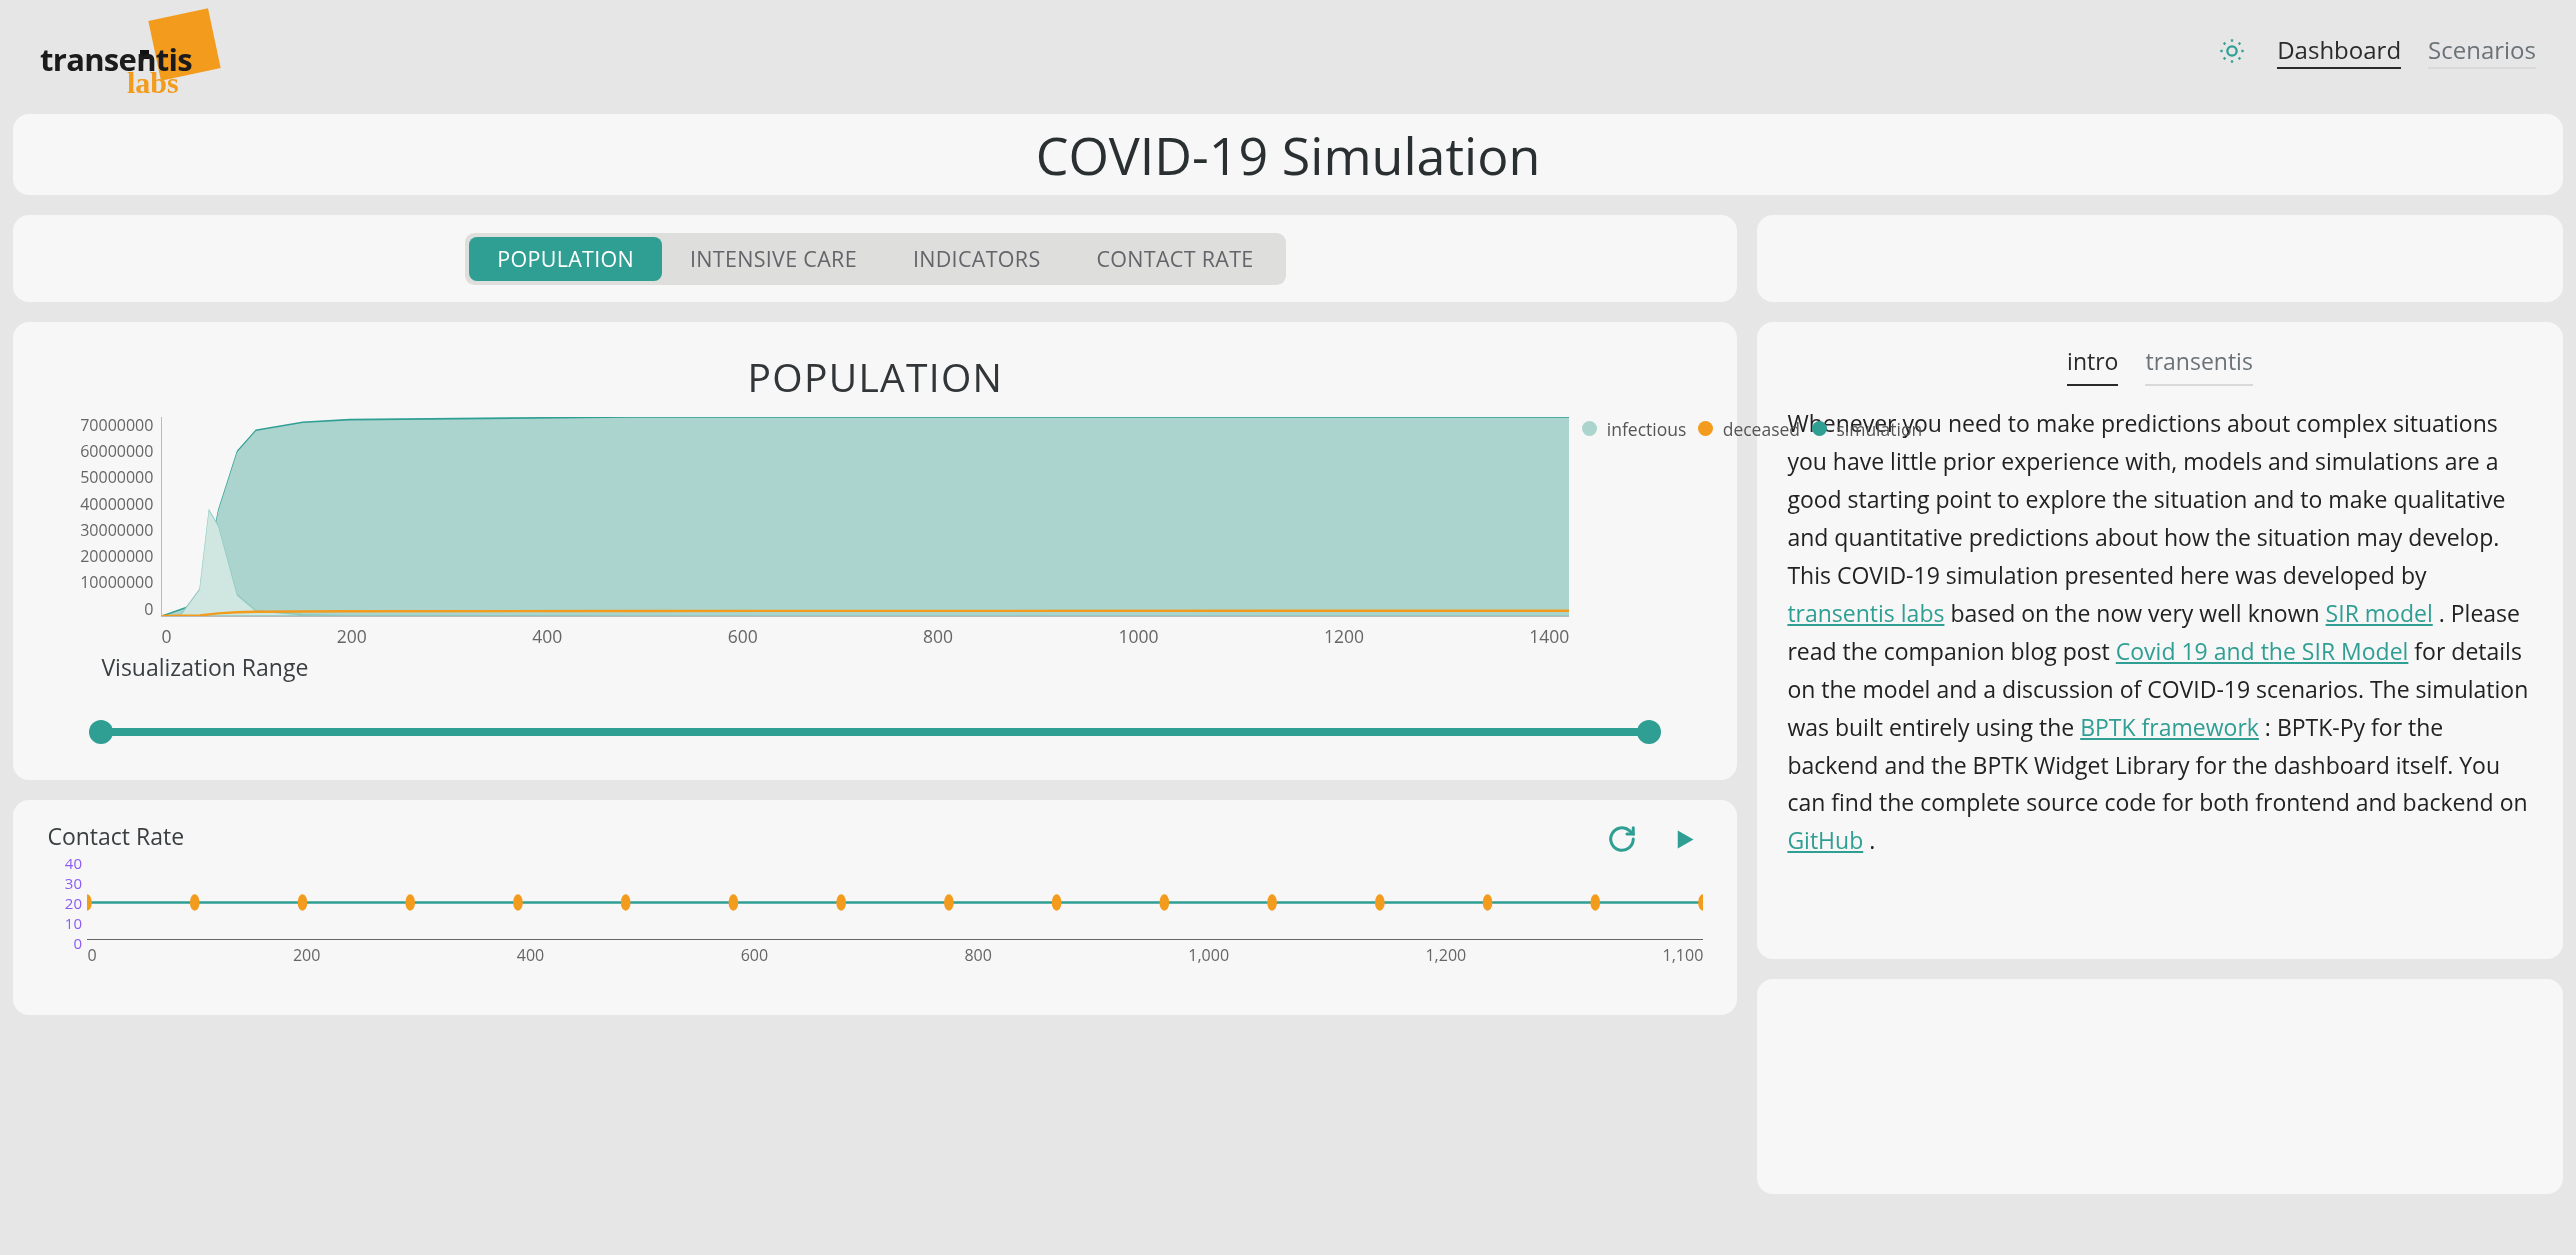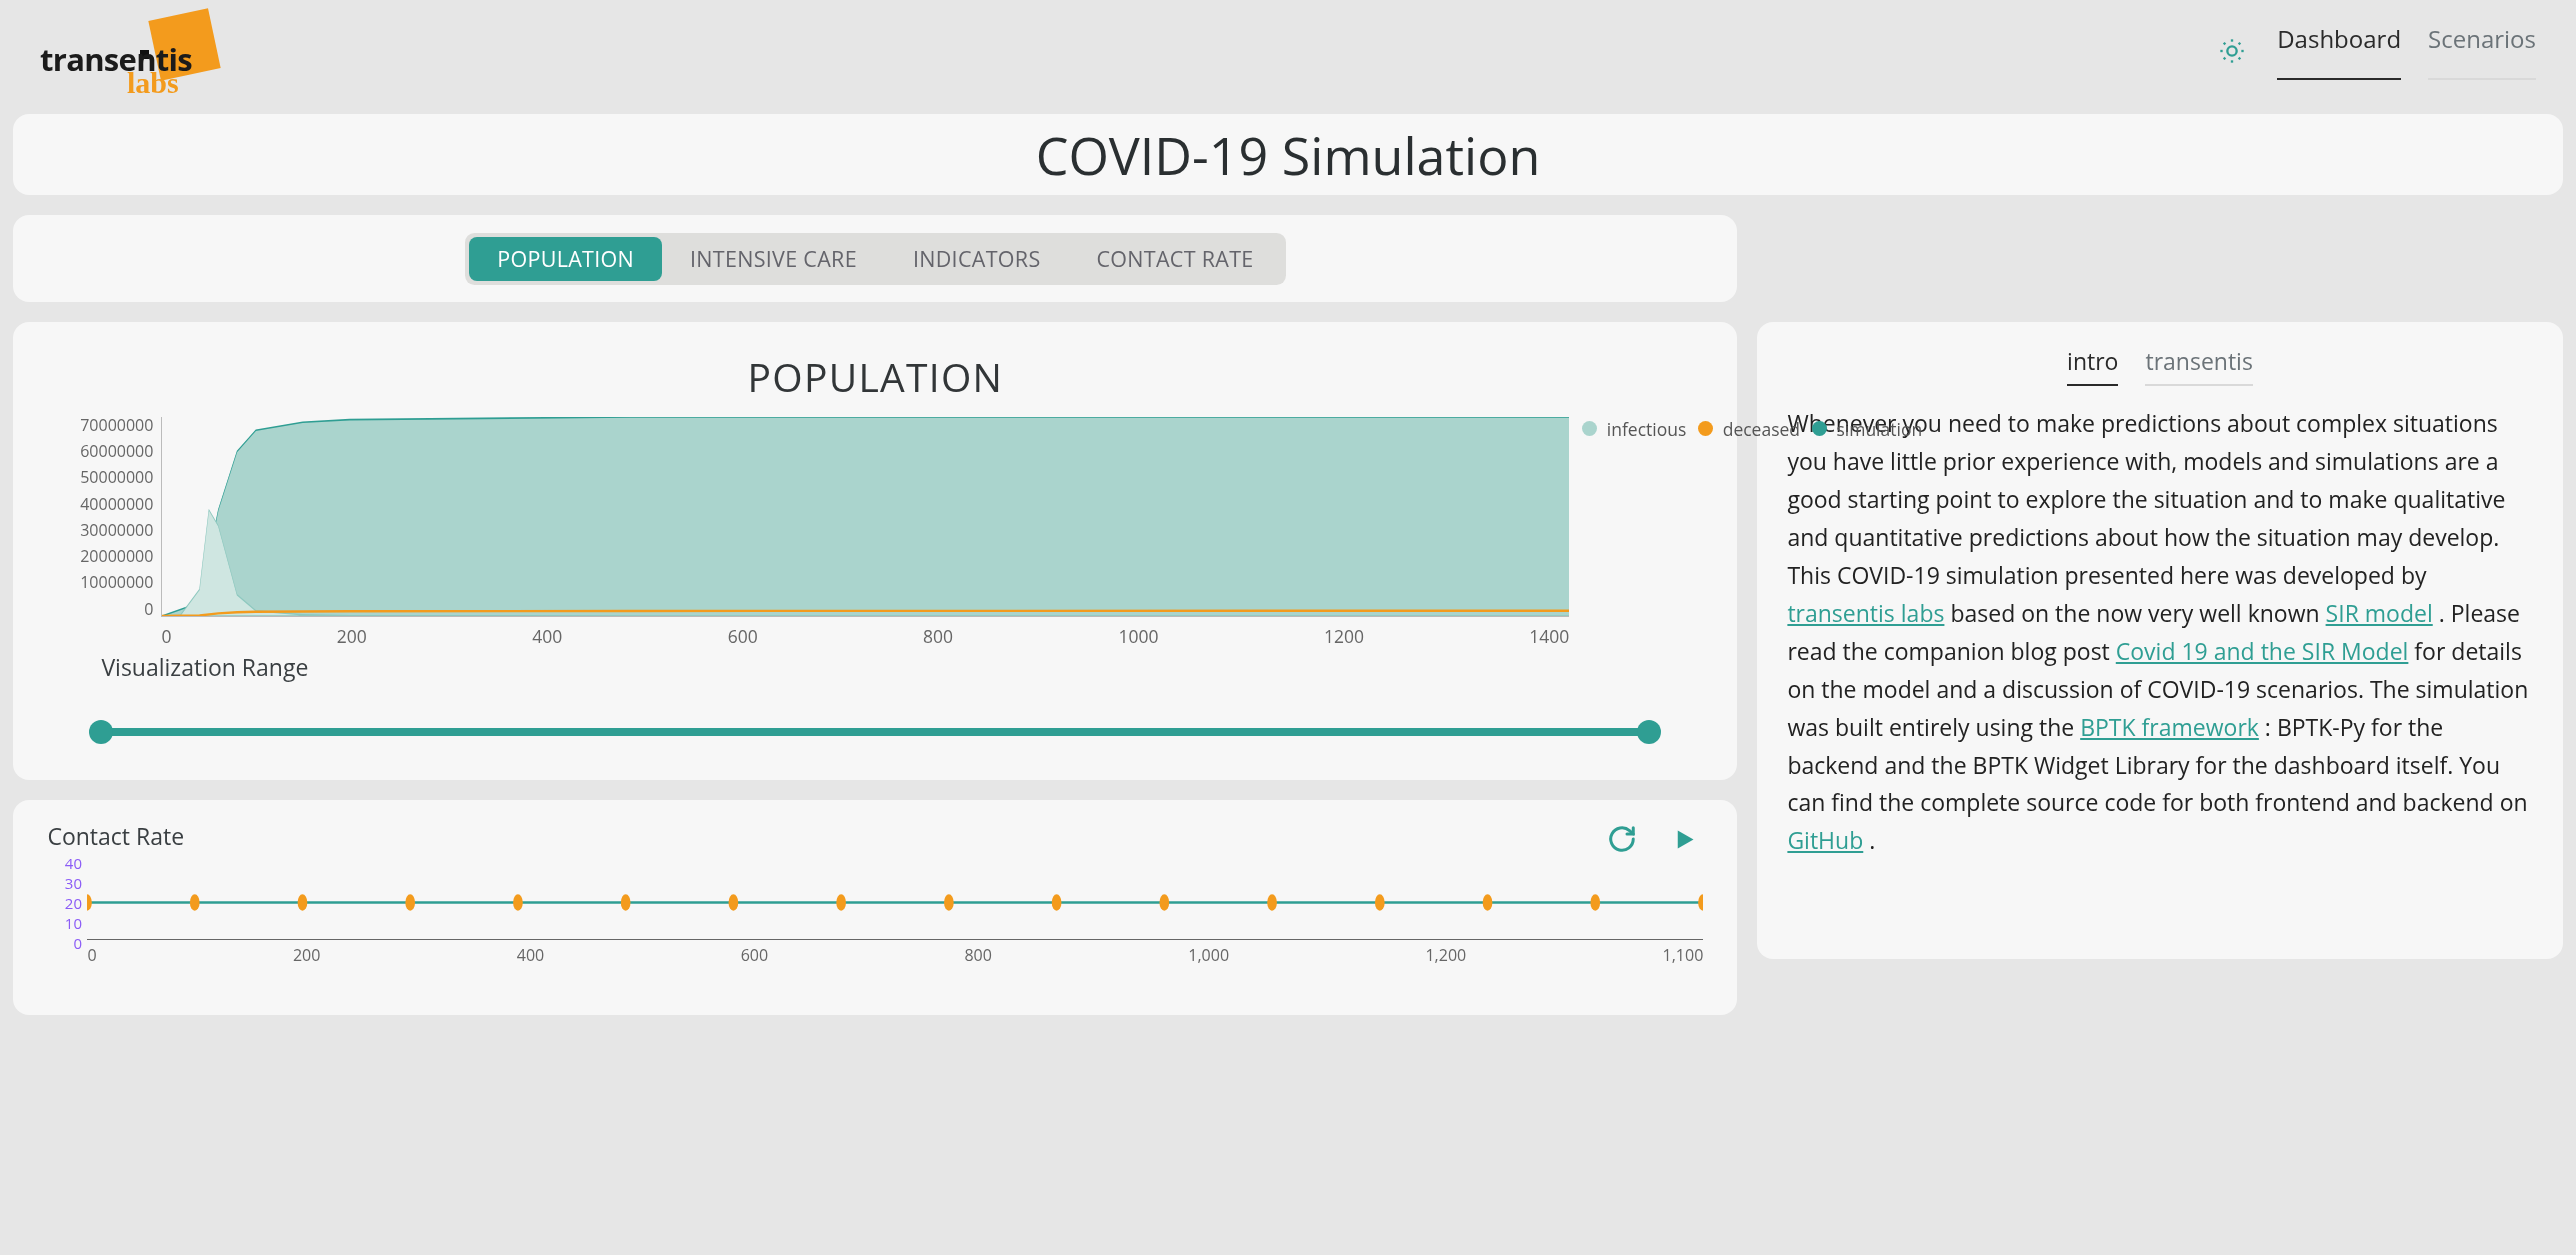--- a/index.html
+++ b/index.html
@@ -21,31 +21,31 @@
   .topbar{display:flex;align-items:center;justify-content:space-between;height:101px;padding:0 40px;}
   .brand{display:flex;align-items:center;gap:0;}
   .brand-logo{position:relative;width:175px;height:74px;}
   .brand-logo .square{position:absolute;right:0;top:0;width:61px;height:61px;background:var(--orange);transform:rotate(-12deg);}
   .brand-logo .dot{position:absolute;right:66px;top:36px;width:9.4px;height:9.4px;background:#111;}
   .brand-logo .word1{position:absolute;left:0;top:24px;font-size:31px;font-weight:700;letter-spacing:-0.7px;color:#1b1b1b;}
   .brand-logo .word2{position:absolute;left:79px;top:52px;font-family:"Brush Script MT","Segoe Script",cursive;font-size:30px;color:var(--orange);font-weight:600;margin-left:8px;}
   .top-right{display:flex;gap:31px;align-items:center;}
   .theme-btn{width:28px;height:28px;display:flex;align-items:center;justify-content:center;color:var(--teal);cursor:pointer;}
   .top-tabs{display:flex;gap:27px;}
-  .top-tab{font-size:24px;padding-bottom:23px;border-bottom:2.7px solid transparent;cursor:pointer;}
+  .top-tab{font-size:24px;padding-bottom:1px;border-bottom:2.7px solid transparent;cursor:pointer;}
   .top-tab.active{color:#2a2a2a;border-bottom-color:#2a2a2a;}
   .top-tab:not(.active){color:var(--muted);border-bottom-color:var(--border);}
 
   
   .page{padding:13.4px 13.4px 0 13.4px;display:flex;flex-direction:column;gap:20px;}
   .title-card{background:var(--card);border-radius:16px;height:81px;display:flex;align-items:center;justify-content:center;}
   .title-card h1{font-size:52px;font-weight:500;margin:0;color:#2a2f31;}
   .row{display:flex;gap:20px;}
   .left{width:1724px;display:flex;flex-direction:column;gap:20px;}
-  .right{flex:1;display:flex;flex-direction:column;gap:20px;align-items:center;}
+  .right{flex:1;display:flex;flex-direction:column;gap:20px;}
   .card{background:var(--card);border-radius:16px;}
 
   
   .tabs-card{height:87px;display:flex;align-items:center;justify-content:center;}
   .tab-group{display:flex;background:#dededc;border-radius:9.4px;padding:4px;height:52px;}
   .tab{padding:0 28px;display:flex;align-items:center;font-size:21.5px;color:#64646b;border-radius:8px;cursor:pointer;letter-spacing:0.3px;}
   .tab.active{background:var(--teal);color:#fff;}
 
   
   .chart-card{padding:20px 34px 40px 34px;position:relative;}

